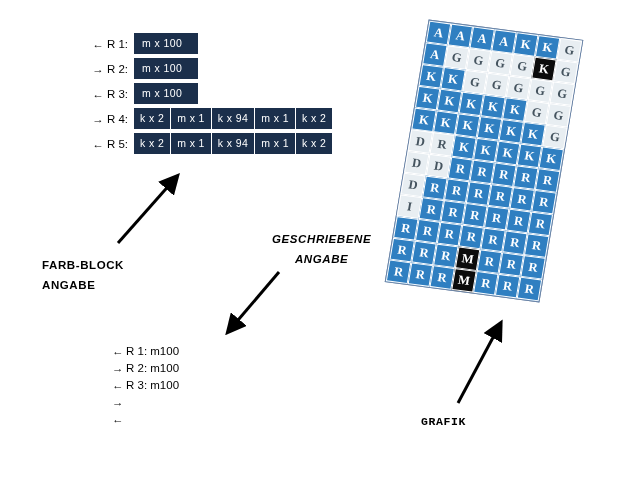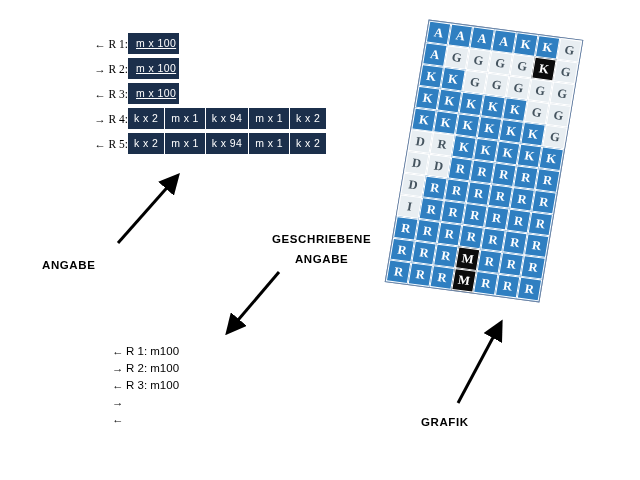--- a/index.html
+++ b/index.html
@@ -24,40 +24,40 @@
   }
   .row-line {
     display: flex;
     align-items: center;
     height: 19px;
     margin-bottom: 6px;
   }
   .row-label {
     width: 66px;
     text-align: right;
+    padding-right: 6px;
     font-size: 11.5px;
     color: #000;
     white-space: nowrap;
-    font-family: Liberation Serif, serif;
   }
   .blocks {
     display: flex;
     align-items: center;
   }
   .blk {
     background: #1b2f4b;
     color: #ffffff;
     font-size: 10.5px;
     line-height: 1;
     padding: 5px 6px 6px 6px;
     margin-right: 1px;
     white-space: nowrap;
     letter-spacing: 0.4px;
   }
-  .blk.wide { padding-left: 8px; padding-right: 3px; text-decoration: underline; }
+  .blk.wide { padding-left: 8px; padding-right: 16px; }
 
   
   .written-list {
     position: absolute;
     left: 112px;
     top: 345px;
     font-size: 11.5px;
     color: #000;
   }
   .written-line {
@@ -76,22 +76,22 @@
   .caption {
     position: absolute;
     font-size: 11.5px;
     font-weight: bold;
     color: #000;
     letter-spacing: 0.6px;
     line-height: 20px;
     white-space: nowrap;
   }
   #cap-farb { left: 42px; top: 255px; }
-  #cap-geschr { left: 272px; top: 229px; text-align: center; }
-  #cap-grafik { left: 421px; top: 412px; }
+  #cap-geschr { left: 272px; top: 229px; text-align: center; font-style: italic; }
+  #cap-grafik { left: 421px; top: 412px; font-family: Liberation Mono, monospace; }
 
   
   #arrows {
     position: absolute;
     left: 0; top: 0;
     width: 640px; height: 480px;
     pointer-events: none;
   }
 
   
@@ -193,20 +193,21 @@
       </div>
       <div class="written-line">
         <span class="written-arrow">→</span>
       </div>
       <div class="written-line">
         <span class="written-arrow">←</span>
       </div>
     </div>
 
   <div class="caption" id="cap-farb">
+    <div>FARB-BLOCK</div>
     <div>ANGABE</div>
   </div>
 
   <div class="caption" id="cap-geschr">
     <div>GESCHRIEBENE</div>
     <div>ANGABE</div>
   </div>
 
   <div class="caption" id="cap-grafik">
     <div>GRAFIK</div>

